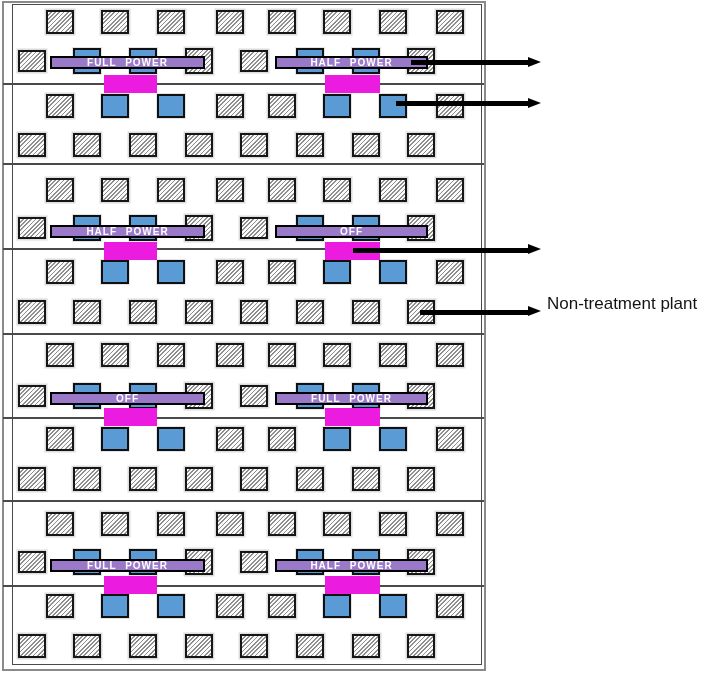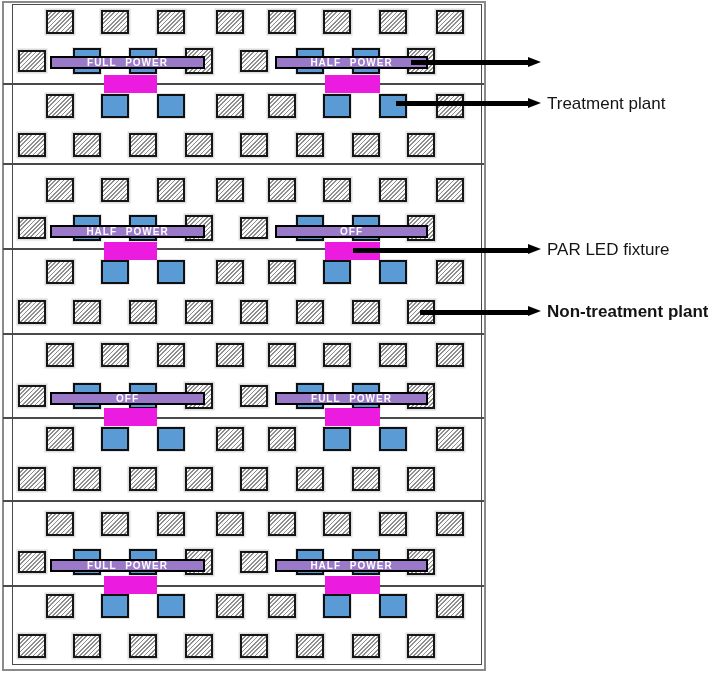--- a/index.html
+++ b/index.html
@@ -52,21 +52,21 @@
   .arrow0-head{left:528px;top:57px;}
   .arrow0-label{top:52px;}
   .arrow1-line{left:396px;top:101px;width:132px;}
   .arrow1-head{left:528px;top:98px;}
   .arrow1-label{top:93px;}
   .arrow2-line{left:353px;top:248px;width:175px;}
   .arrow2-head{left:528px;top:244px;}
   .arrow2-label{top:239px;}
   .arrow3-line{left:420px;top:310px;width:108px;}
   .arrow3-head{left:528px;top:306px;}
-  .arrow3-label{top:301px;font-weight:bold;}
+  .arrow3-label{top:293px;}
 </style>
 </head>
 <body>
 
 <div id="scene">
   <div id="outer-frame"></div>
   <div id="inner-frame"></div>
   <div id="plot-area">
       <div class="plant hatch" style="left: 46px; top: 10px; width: 28px; height: 24px;"></div>
       <div class="plant hatch" style="left: 101px; top: 10px; width: 28px; height: 24px;"></div>
@@ -228,25 +228,23 @@
       <div class="plant hatch" style="left: 296px; top: 634px; width: 28px; height: 24px;"></div>
       <div class="plant hatch" style="left: 352px; top: 634px; width: 28px; height: 24px;"></div>
       <div class="plant hatch" style="left: 407px; top: 634px; width: 28px; height: 24px;"></div>
     </div>
 
   <div class="aline arrow0-line"></div>
   <div class="ahead arrow0-head"></div>
 
   <div class="aline arrow1-line"></div>
   <div class="ahead arrow1-head"></div>
-  <div class="alabel arrow1-label">Treatment plant</div>
 
   <div class="aline arrow2-line"></div>
   <div class="ahead arrow2-head"></div>
-  <div class="alabel arrow2-label">PAR LED fixture</div>
 
   <div class="aline arrow3-line"></div>
   <div class="ahead arrow3-head"></div>
   <div class="alabel arrow3-label">Non-treatment plant</div>
 <div class="divider" style="top: 83px;"></div>
     <div class="divider" style="top: 163px;"></div>
     <div class="divider" style="top: 248px;"></div>
     <div class="divider" style="top: 333px;"></div>
     <div class="divider" style="top: 417px;"></div>
     <div class="divider" style="top: 500px;"></div>

